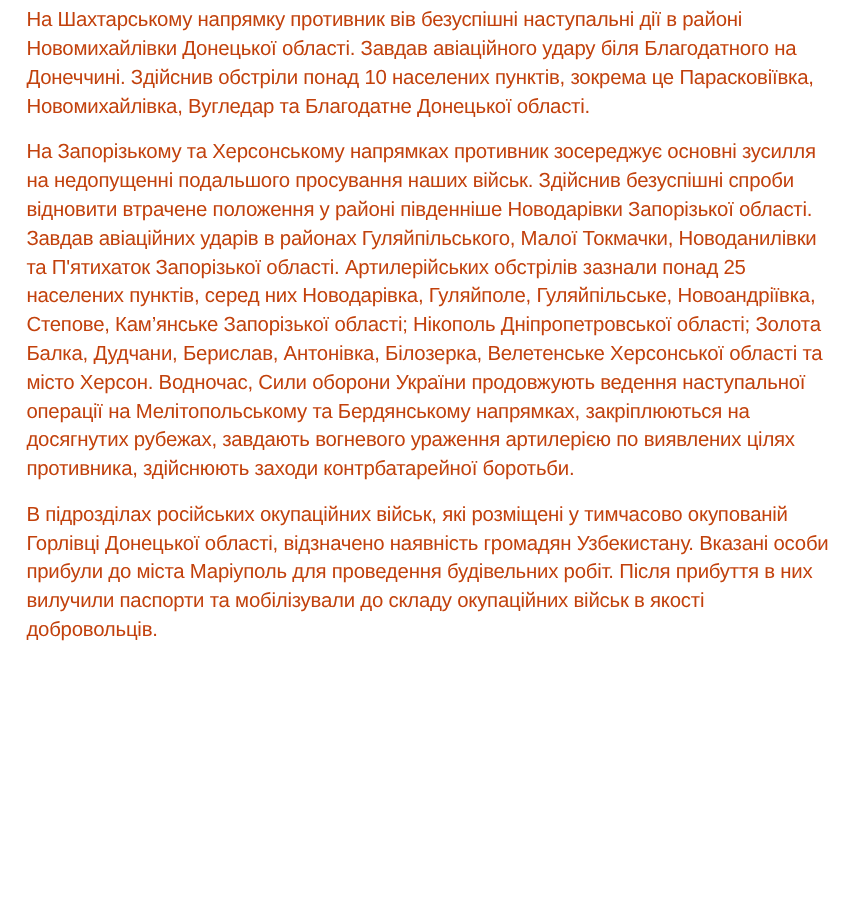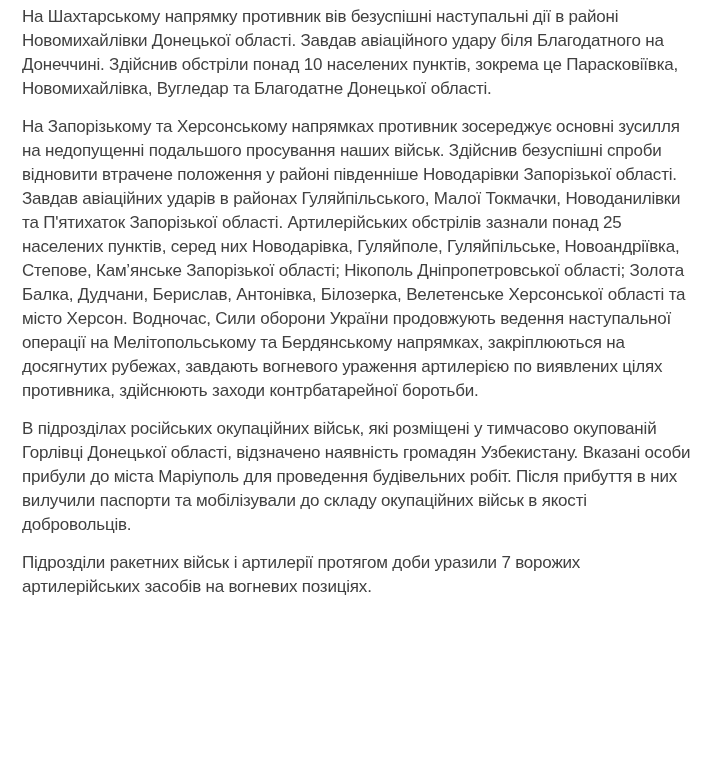--- a/index.html
+++ b/index.html
@@ -8,31 +8,30 @@
     background: #ffffff;
   }
   .post {
     width: 714px;
     box-sizing: border-box;
     padding: 5px 20px 9px 22px;
     font-family: "Liberation Sans", "DejaVu Sans", sans-serif;
     font-size: 17px;
     line-height: 24px;
     letter-spacing: -0.2px;
-    color: #404040;
+    color: #c2410c;
     text-align: left;
   }
   .post p {
     margin: 0 0 14px 0;
   }
   .post p:last-child {
     margin-bottom: 0;
   }
 </style>
 </head>
 <body>
 
 <main class="post">
   <p>На Шахтарському напрямку противник вів безуспішні наступальні дії в районі Новомихайлівки Донецької області. Завдав авіаційного удару біля Благодатного на Донеччині. Здійснив обстріли понад 10 населених пунктів, зокрема це Парасковіївка, Новомихайлівка, Вугледар та Благодатне Донецької області.</p>
   <p>На Запорізькому та Херсонському напрямках противник зосереджує основні зусилля на недопущенні подальшого просування наших військ. Здійснив безуспішні спроби відновити втрачене положення у районі південніше Новодарівки Запорізької області. Завдав авіаційних ударів в районах Гуляйпільського, Малої Токмачки, Новоданилівки та П'ятихаток Запорізької області. Артилерійських обстрілів зазнали понад 25 населених пунктів, серед них Новодарівка, Гуляйполе, Гуляйпільське, Новоандріївка, Степове, Кам’янське Запорізької області; Нікополь Дніпропетровської області; Золота Балка, Дудчани, Берислав, Антонівка, Білозерка, Велетенське Херсонської області та місто Херсон. Водночас, Сили оборони України продовжують ведення наступальної операції на Мелітопольському та Бердянському напрямках, закріплюються на досягнутих рубежах, завдають вогневого ураження артилерією по виявлених цілях противника, здійснюють заходи контрбатарейної боротьби.</p>
   <p>В підрозділах російських окупаційних військ, які розміщені у тимчасово окупованій Горлівці Донецької області, відзначено наявність громадян Узбекистану. Вказані особи прибули до міста Маріуполь для проведення будівельних робіт. Після прибуття в них вилучили паспорти та мобілізували до складу окупаційних військ в якості добровольців.</p>
-  <p>Підрозділи ракетних військ і артилерії протягом доби уразили 7 ворожих артилерійських засобів на вогневих позиціях.</p>
 </main>
 
 </body></html>

